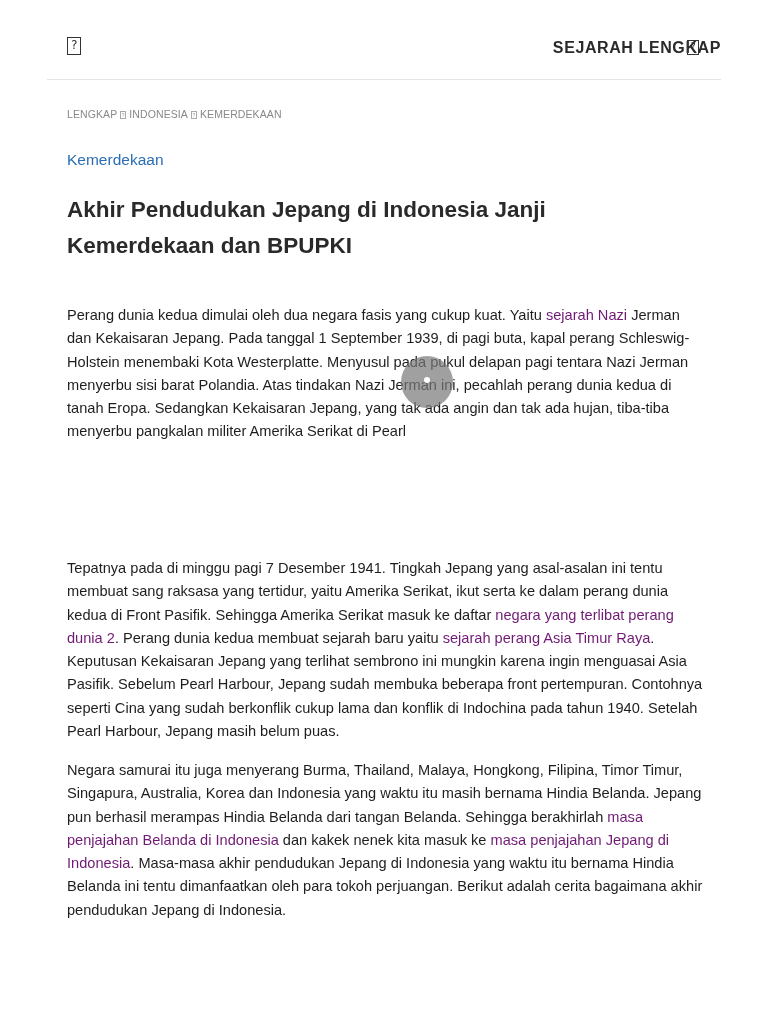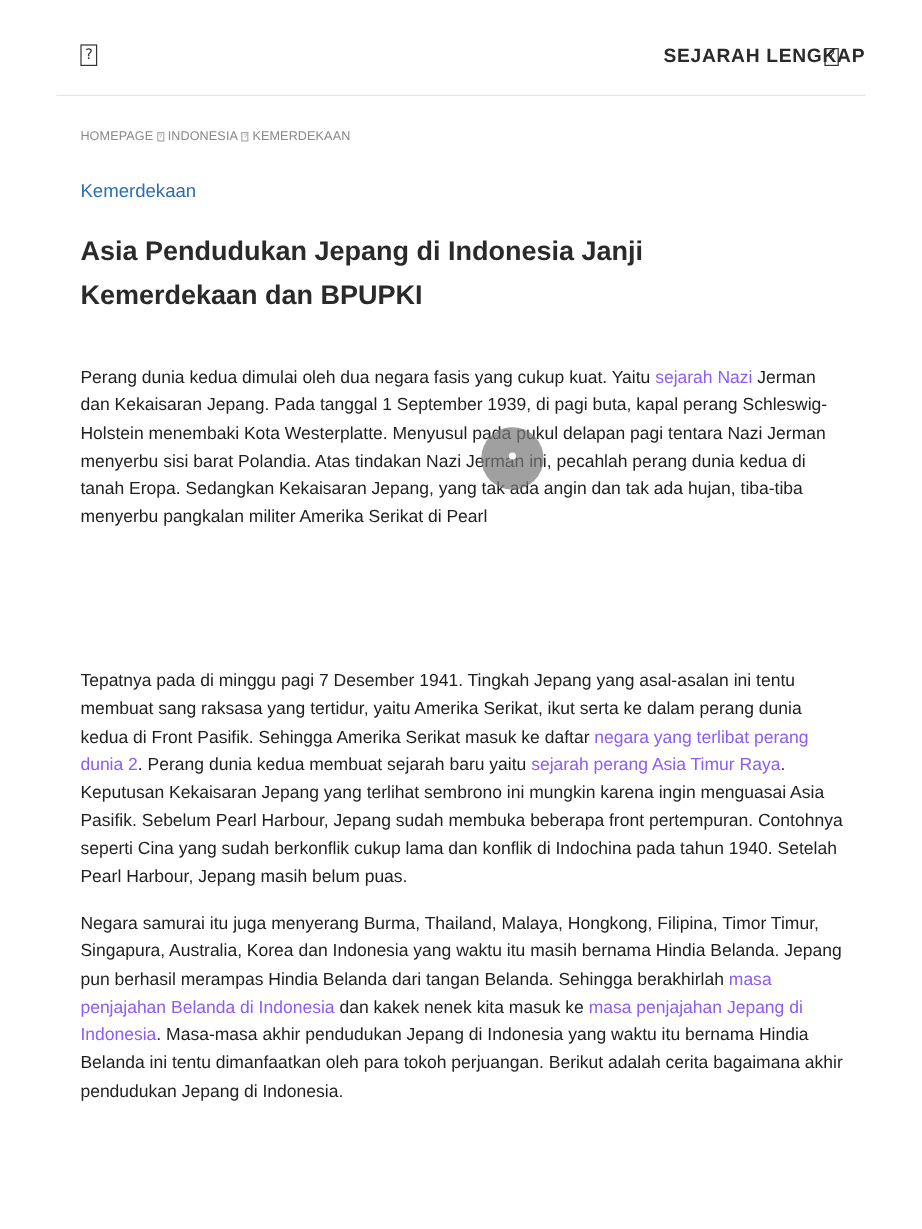--- a/index.html
+++ b/index.html
@@ -89,21 +89,21 @@
       color: #2a2a2a;
     }
     .para {
       position: absolute;
       left: 67px;
       width: 640px;
       font-size: 14.6px;
       line-height: 23.3px;
       color: #1e1e1e;
     }
-    .para a { color: #8b5cf6; text-decoration: none; }
+    .para a { color: #701a75; text-decoration: none; }
     .p1 { top: 304px; }
     .p2 { top: 557px; }
     .p3 { top: 759px; }
     .touch-indicator {
       position: absolute;
       left: 401px;
       top: 356px;
       width: 52px;
       height: 52px;
       border-radius: 50%;
@@ -124,26 +124,26 @@
 </head>
 <body>
 
 <div class="header">
   <span class="tofu-icon menu-icon">?</span>
   <div class="site-title">SEJARAH LENGKAP</div>
   <span class="tofu-icon search-icon">?</span>
 </div>
 
 <div class="breadcrumb">
-  <a>HOMEPAGE</a><span class="bc-sep">?</span><a>INDONESIA</a><span class="bc-sep">?</span><a>KEMERDEKAAN</a>
+  <a>LENGKAP</a><span class="bc-sep">?</span><a>INDONESIA</a><span class="bc-sep">?</span><a>KEMERDEKAAN</a>
 </div>
 
 <a class="category-link">Kemerdekaan</a>
 
-<h1 class="article-title">Asia Pendudukan Jepang di Indonesia Janji Kemerdekaan dan BPUPKI</h1>
+<h1 class="article-title">Akhir Pendudukan Jepang di Indonesia Janji Kemerdekaan dan BPUPKI</h1>
 
 <p class="para p1"><span>Perang dunia kedua dimulai oleh dua negara fasis yang cukup kuat. Yaitu </span><a>sejarah Nazi</a><span> Jerman dan Kekaisaran Jepang. Pada tanggal 1 September 1939, di pagi buta, kapal perang Schleswig-Holstein menembaki Kota Westerplatte. Menyusul pada pukul delapan pagi tentara Nazi Jerman menyerbu sisi barat Polandia. Atas tindakan Nazi Jerman ini, pecahlah perang dunia kedua di tanah Eropa. Sedangkan Kekaisaran Jepang, yang tak ada angin dan tak ada hujan, tiba-tiba menyerbu pangkalan militer Amerika Serikat di Pearl</span></p>
 
 <p class="para p2"><span>Tepatnya pada di minggu pagi 7 Desember 1941. Tingkah Jepang yang asal-asalan ini tentu membuat sang raksasa yang tertidur, yaitu Amerika Serikat, ikut serta ke dalam perang dunia kedua di Front Pasifik. Sehingga Amerika Serikat masuk ke daftar </span><a>negara yang terlibat perang dunia 2</a><span>. Perang dunia kedua membuat sejarah baru yaitu </span><a>sejarah perang Asia Timur Raya</a><span>. Keputusan Kekaisaran Jepang yang terlihat sembrono ini mungkin karena ingin menguasai Asia Pasifik. Sebelum Pearl Harbour, Jepang sudah membuka beberapa front pertempuran. Contohnya seperti Cina yang sudah berkonflik cukup lama dan konflik di Indochina pada tahun 1940. Setelah Pearl Harbour, Jepang masih belum puas.</span></p>
 
 <p class="para p3"><span>Negara samurai itu juga menyerang Burma, Thailand, Malaya, Hongkong, Filipina, Timor Timur, Singapura, Australia, Korea dan Indonesia yang waktu itu masih bernama Hindia Belanda. Jepang pun berhasil merampas Hindia Belanda dari tangan Belanda. Sehingga berakhirlah </span><a>masa penjajahan Belanda di Indonesia</a><span> dan kakek nenek kita masuk ke </span><a>masa penjajahan Jepang di Indonesia</a><span>. Masa-masa akhir pendudukan Jepang di Indonesia yang waktu itu bernama Hindia Belanda ini tentu dimanfaatkan oleh para tokoh perjuangan. Berikut adalah cerita bagaimana akhir pendudukan Jepang di Indonesia.</span></p>
 
 <div class="touch-indicator"></div>
 
 </body></html>

